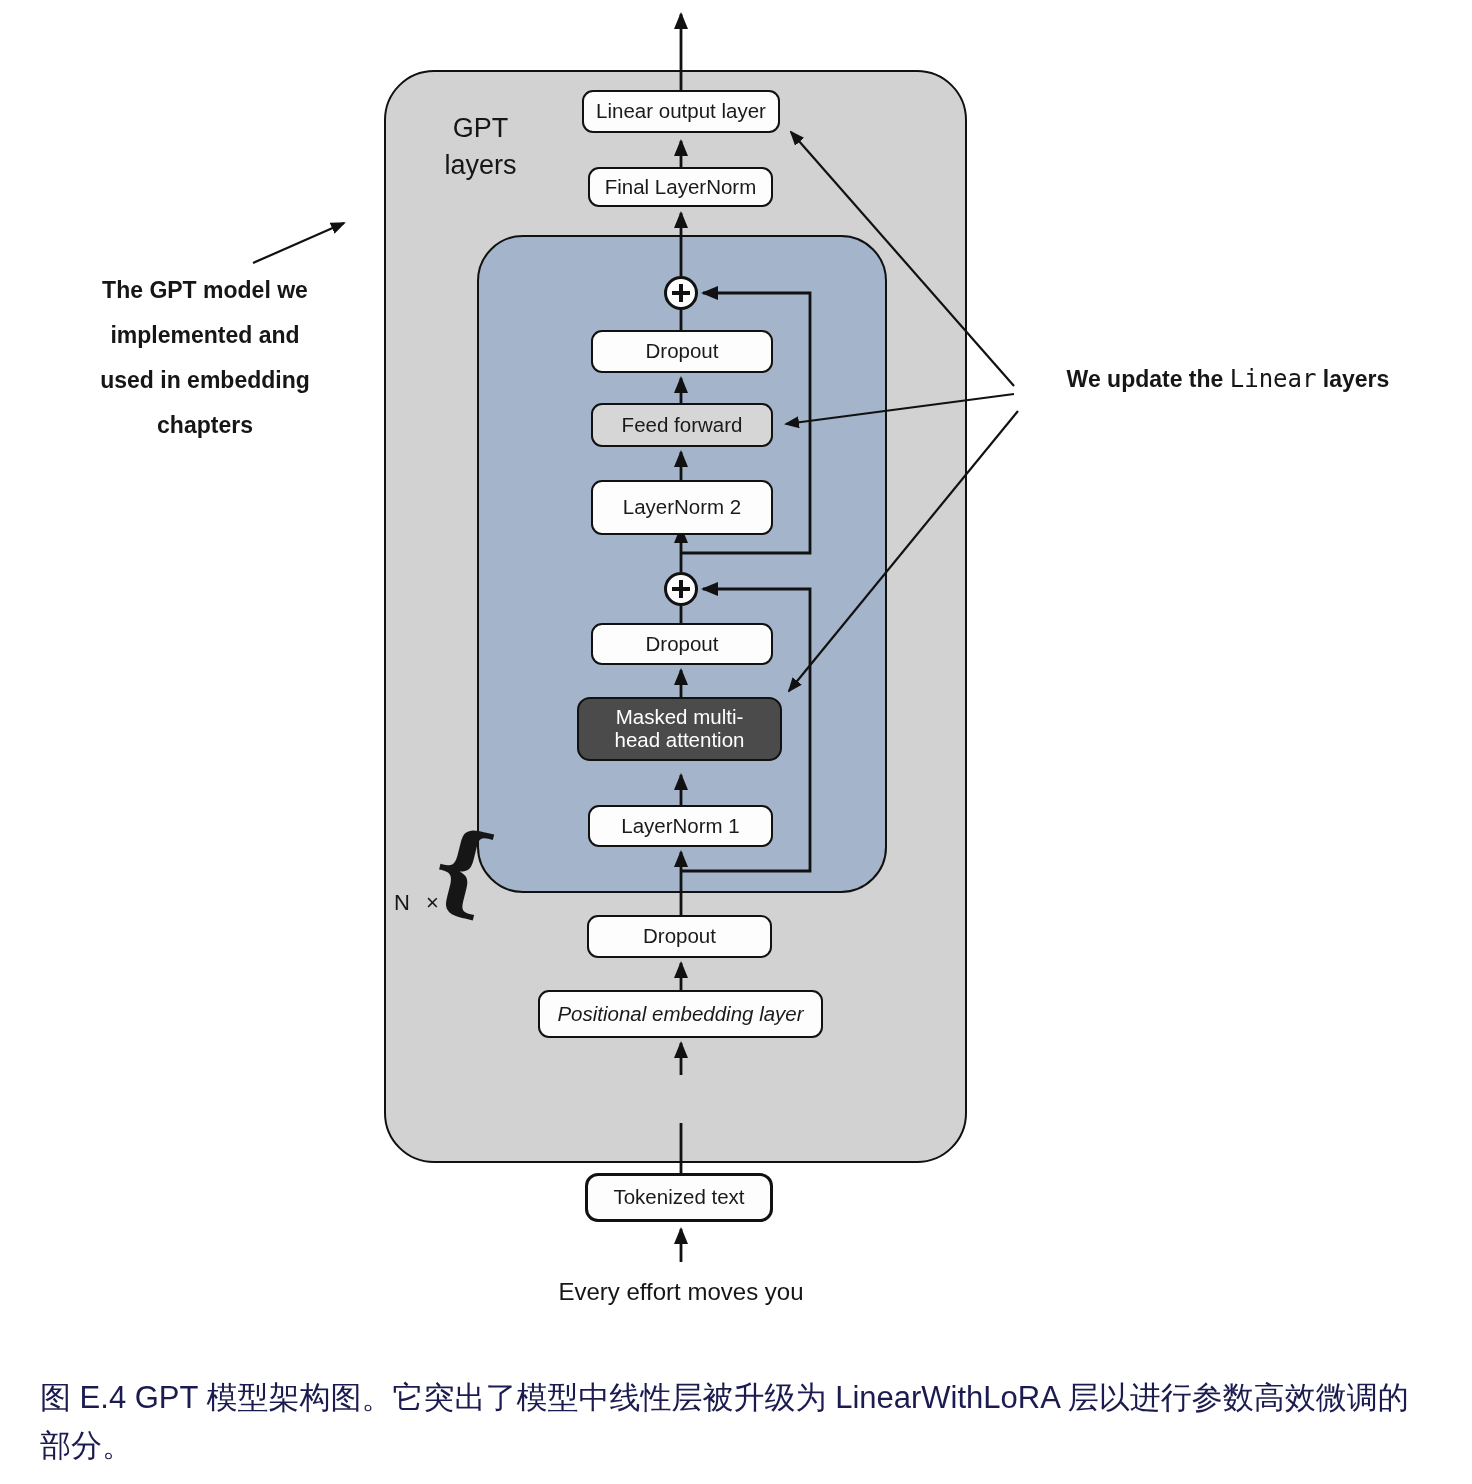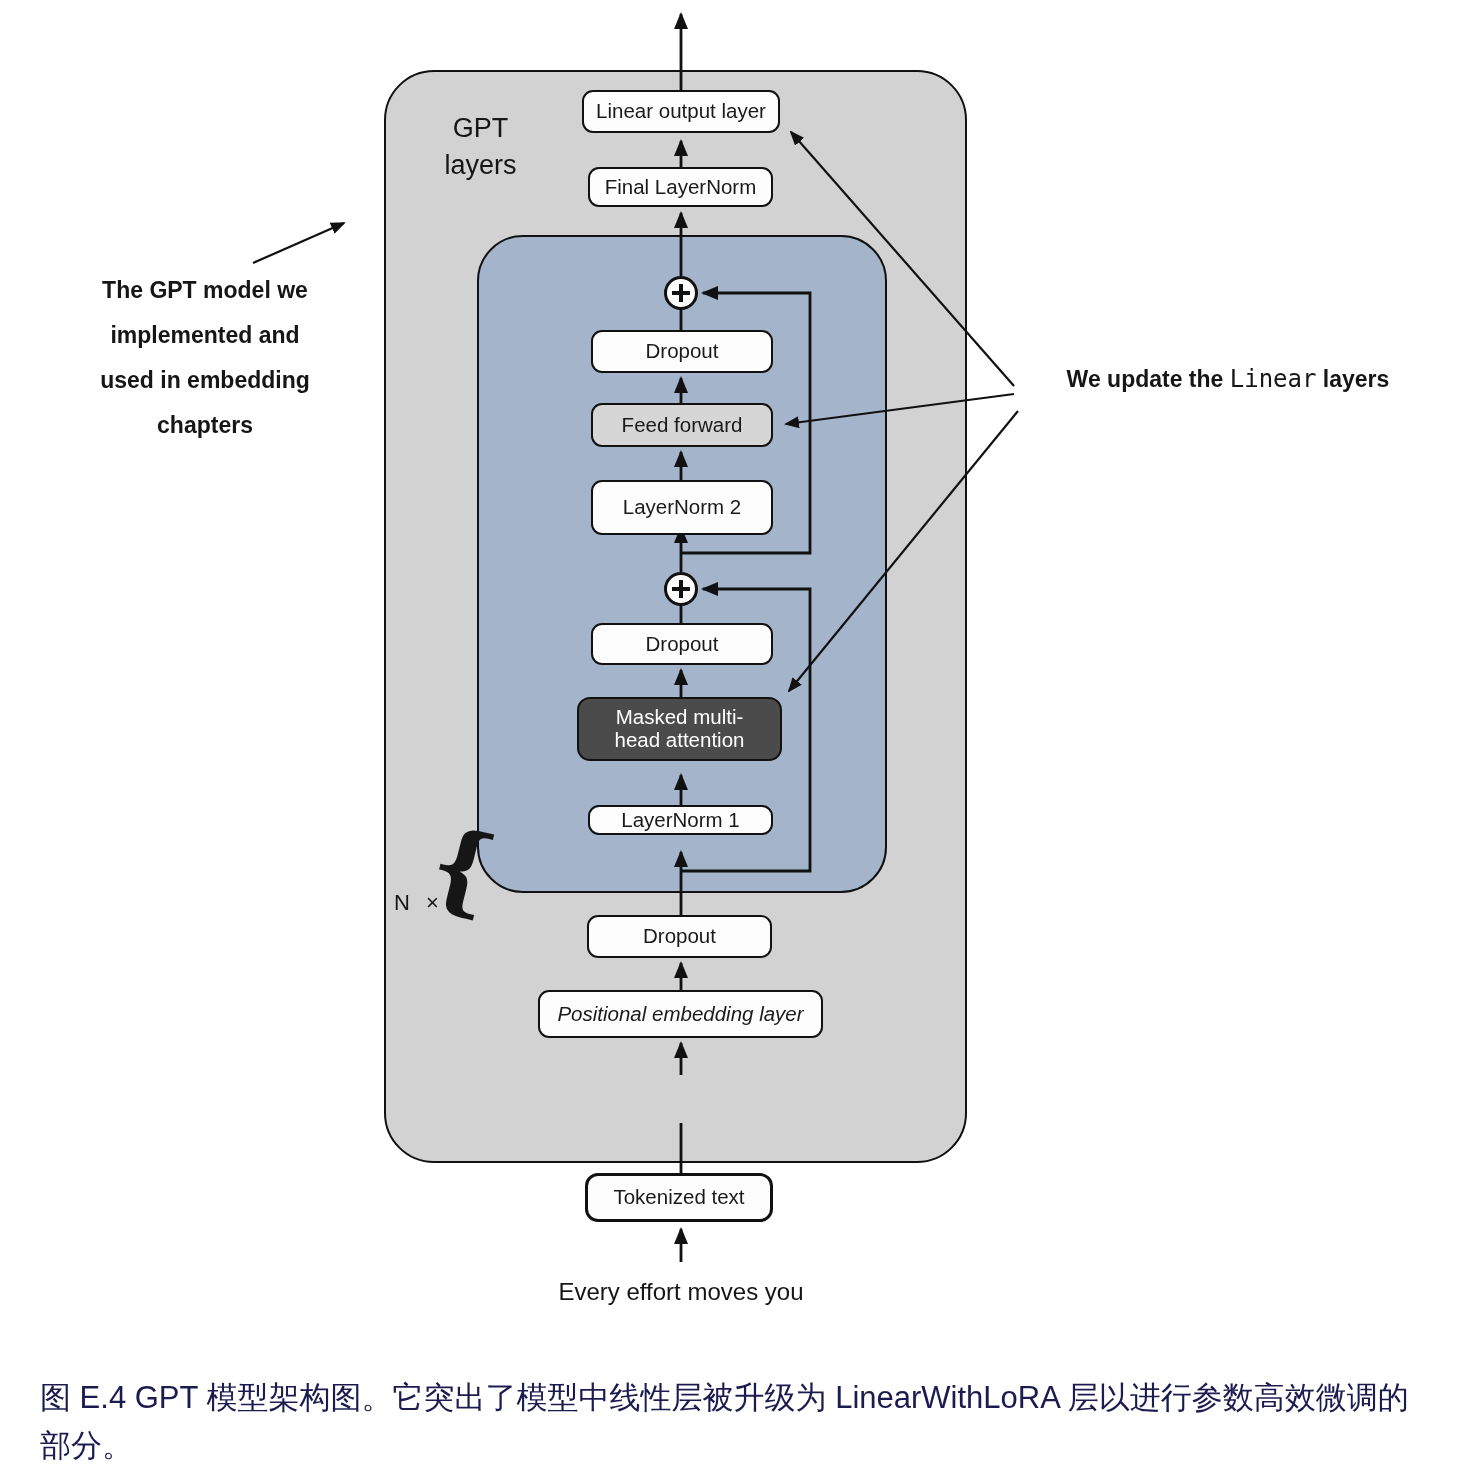--- a/index.html
+++ b/index.html
@@ -123,21 +123,21 @@
   <div class="plus" style="left:664px;top:572px;"></div>
 
   <div class="node" style="left:591px;top:623px;width:182px;height:42px;">
     <span>Dropout</span>
   </div>
 
   <div class="node dark" style="left:577px;top:697px;width:205px;height:64px;">
     <span>Masked multi-head attention</span>
   </div>
 
-  <div class="node" style="left:588px;top:805px;width:185px;height:30px;">
+  <div class="node" style="left:588px;top:805px;width:185px;height:42px;">
     <span>LayerNorm 1</span>
   </div>
 
   <div class="node" style="left:587px;top:915px;width:185px;height:43px;">
     <span>Dropout</span>
   </div>
 
   <div class="node" style="left:538px;top:990px;width:285px;height:48px;font-style:italic;">
     <span>Positional embedding layer</span>
   </div>

